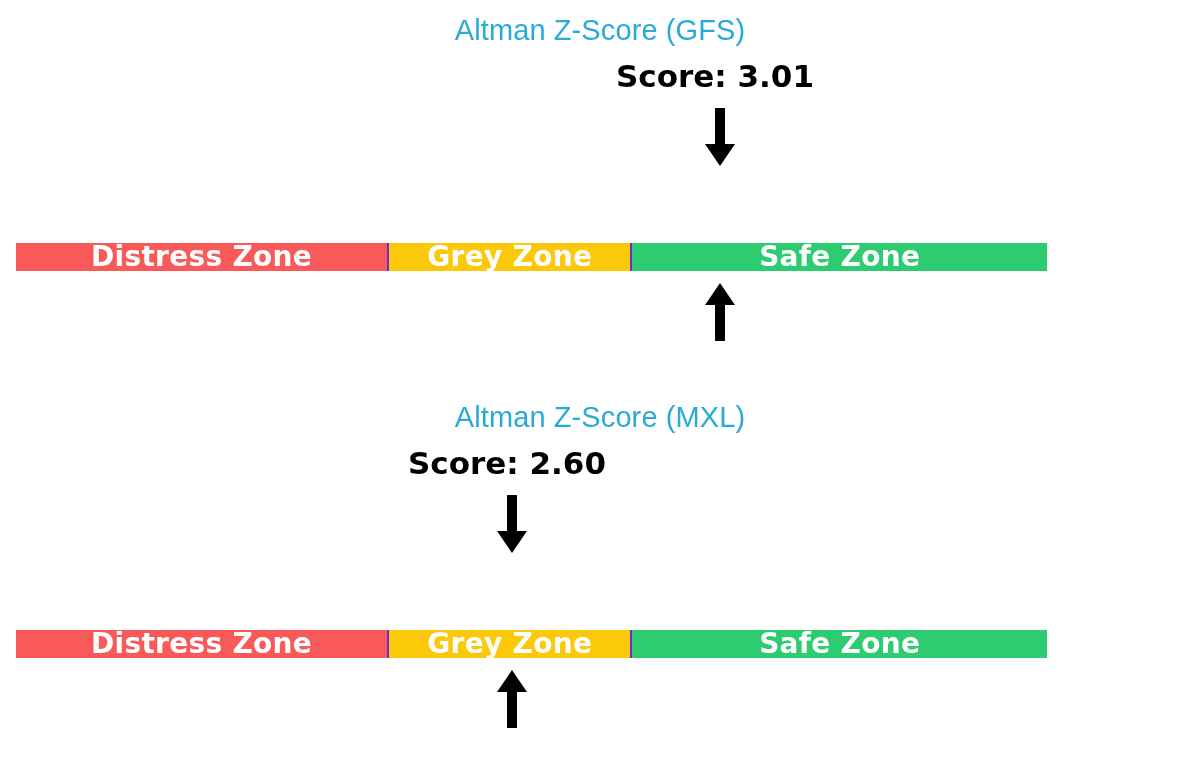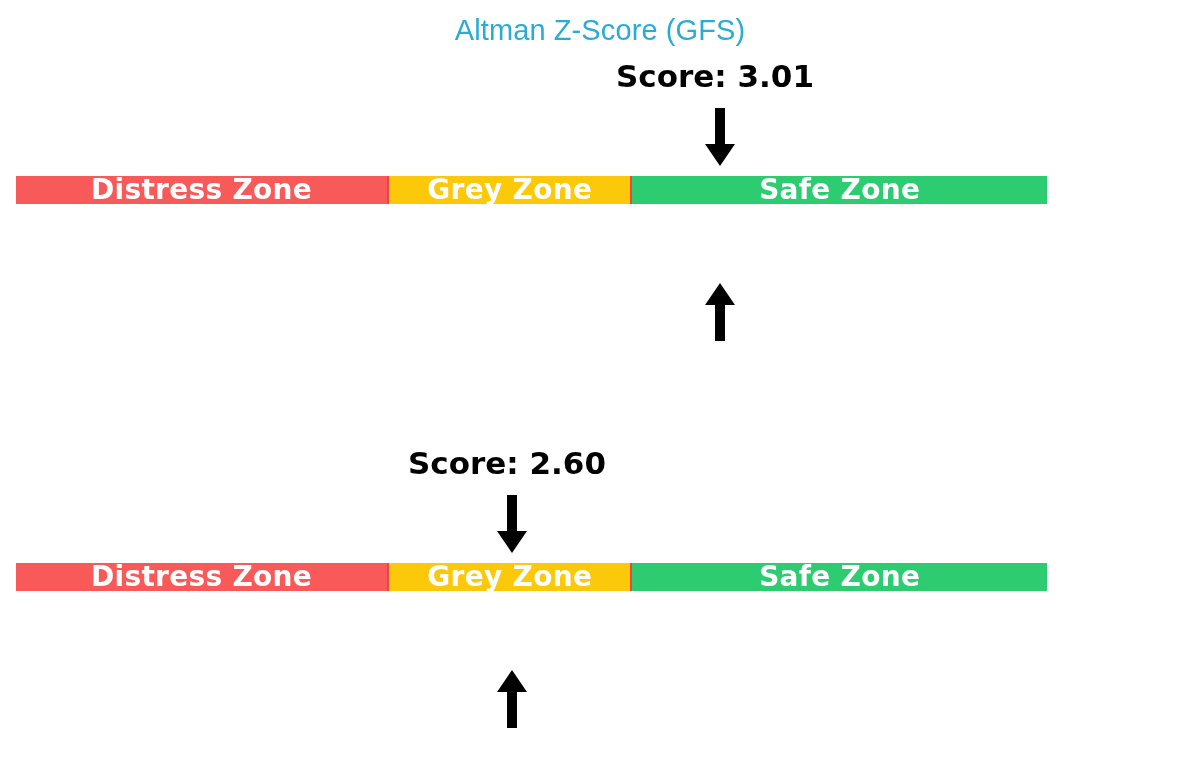--- a/index.html
+++ b/index.html
@@ -46,32 +46,32 @@
   }
 
   
   .bar {
     position: absolute;
     left: 16px;
     width: 1031px;
     height: 95px;
     display: flex;
     flex-direction: row;
-    align-items: flex-start;
+    align-items: flex-end;
   }
 
   .zone {
     position: relative;
     display: flex;
     align-items: center;
     justify-content: center;
     box-sizing: border-box;
   }
   .zone + .zone {
-    border-left: 2px solid #ef4444;
+    border-left: 2px solid #6d28d9;
   }
 
   .zone-label {
     font-family: "DejaVu Sans", "Liberation Sans", sans-serif;
     font-size: 28px;
     font-weight: bold;
     color: #ffffff;
     letter-spacing: 0.3px;
     white-space: nowrap;
     line-height: 1;
@@ -120,20 +120,21 @@
   <div class="marker-arrow" style="top:281px;left:720px;">
     <svg viewBox="0 0 36 60" xmlns="http://www.w3.org/2000/svg" aria-hidden="true">
       <polygon points="18,2 33,24 23,24 23,60 13,60 13,24 3,24" fill="#000000"></polygon>
     </svg>
   </div>
 
 </div>
 
 <div class="gauge-block" style="top:387px;height:387px;">
 
+  <div class="gauge-title" style="top:14px;">Altman Z-Score (MXL)</div>
 
   <div class="gauge-score" style="top:58px;left:606px;">Score: 2.60</div>
 
   <div class="marker-arrow" style="top:108px;left:512px;">
     <svg viewBox="0 0 36 60" xmlns="http://www.w3.org/2000/svg" aria-hidden="true">
       <polygon points="13,0 23,0 23,36 33,36 18,58 3,36 13,36" fill="#000000"></polygon>
     </svg>
   </div>
 
   <div class="bar" style="top:176px;">

